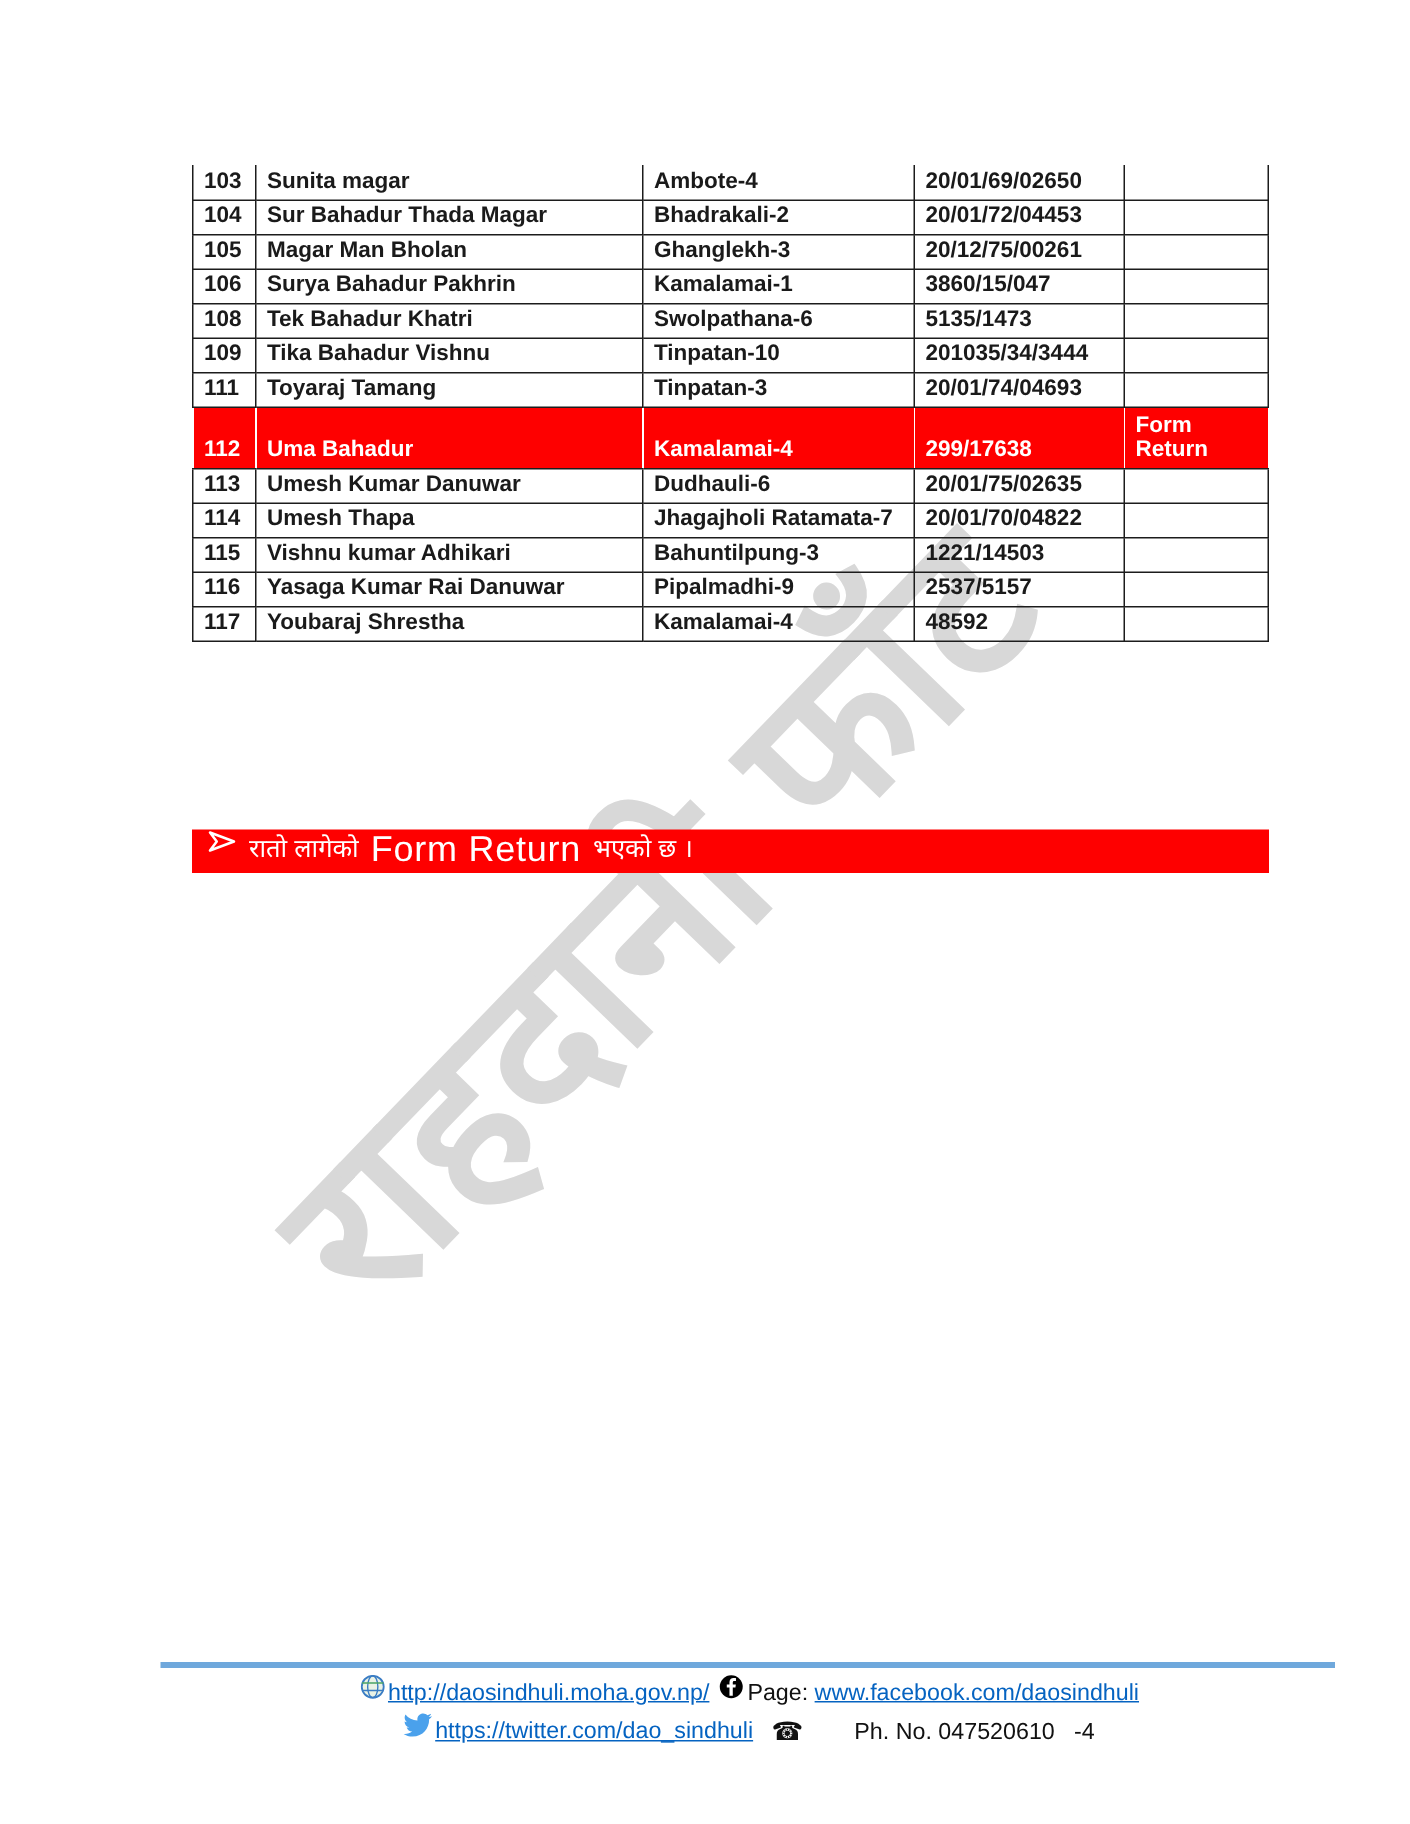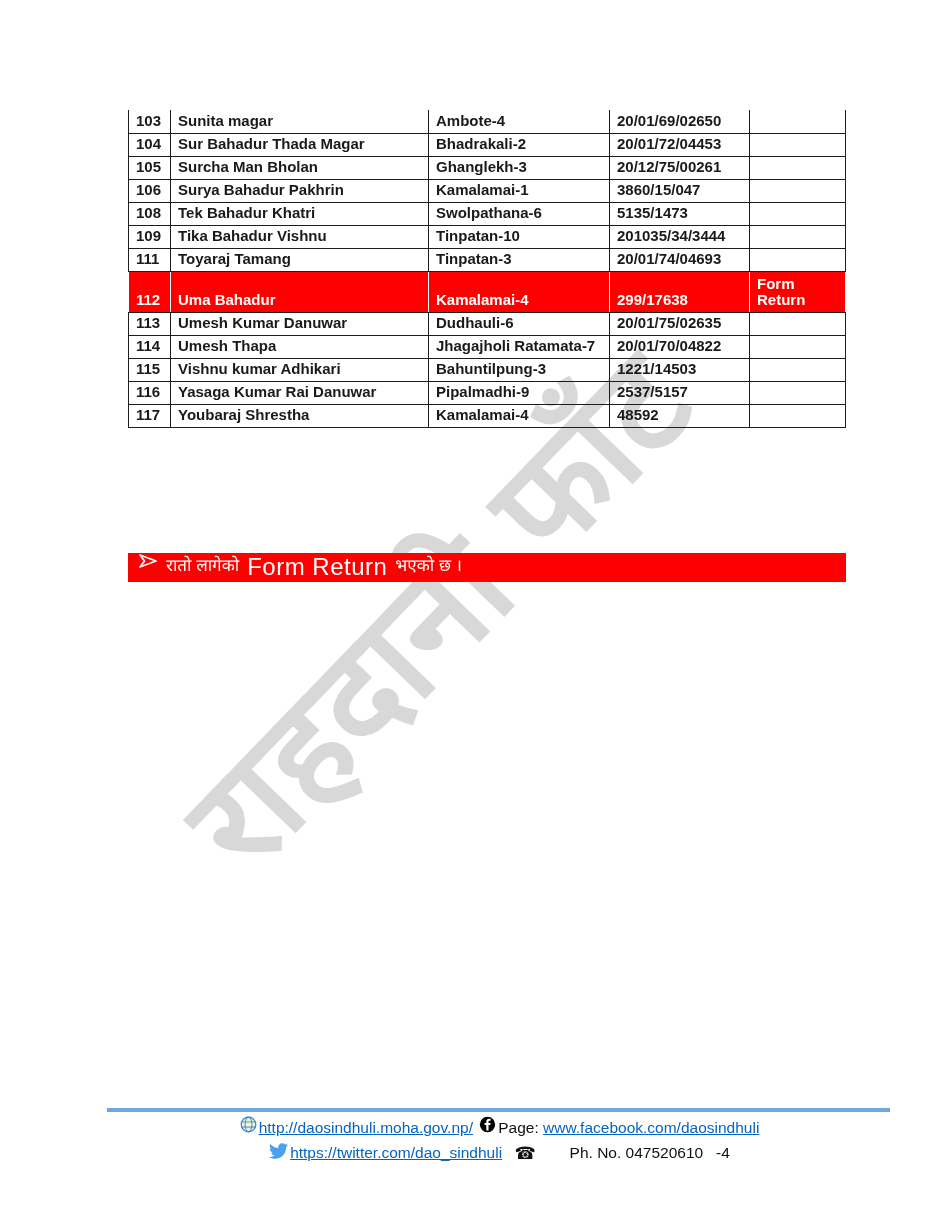--- a/index.html
+++ b/index.html
@@ -117,21 +117,21 @@
       </tr>
       <tr>
         <td>104</td>
         <td>Sur Bahadur Thada Magar</td>
         <td>Bhadrakali-2</td>
         <td>20/01/72/04453</td>
         <td></td>
       </tr>
       <tr>
         <td>105</td>
-        <td>Surcha Man Bholan</td>
+        <td>Magar Man Bholan</td>
         <td>Ghanglekh-3</td>
         <td>20/12/75/00261</td>
         <td></td>
       </tr>
       <tr>
         <td>106</td>
         <td>Surya Bahadur Pakhrin</td>
         <td>Kamalamai-1</td>
         <td>3860/15/047</td>
         <td></td>

